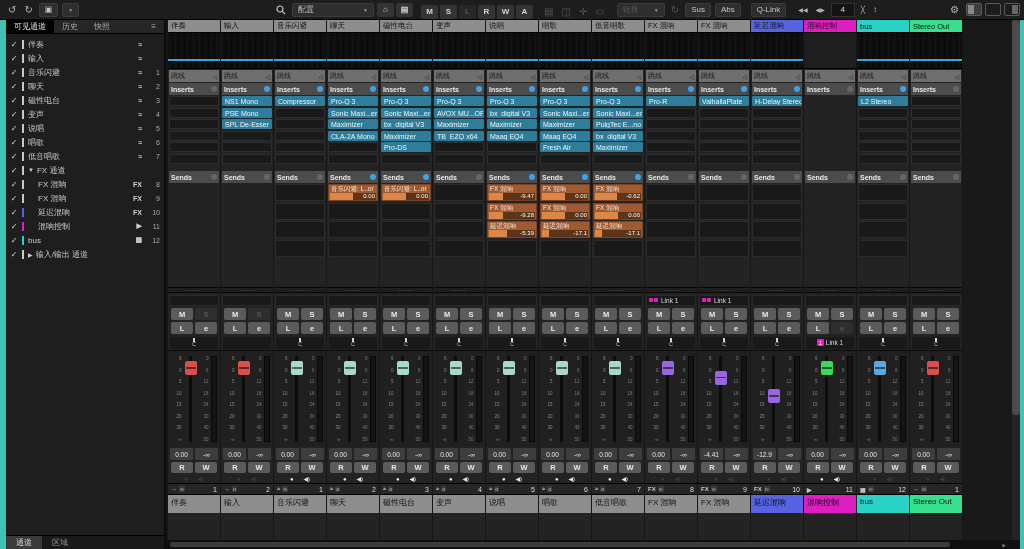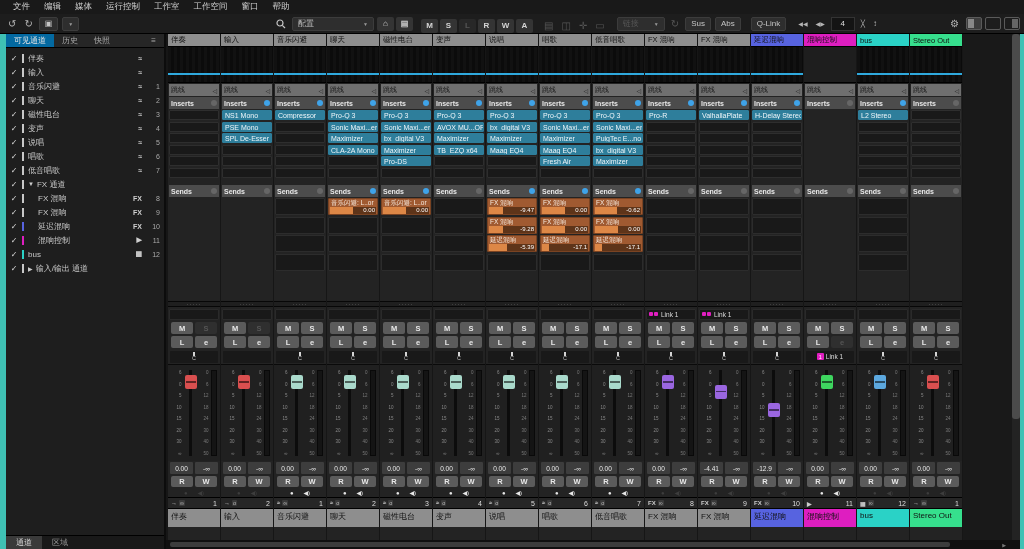--- a/index.html
+++ b/index.html
@@ -33,21 +33,21 @@
 
   
   .main { flex:1; display:flex; min-height:0;}
   .edge-left { width:6px; background:#3fc1b4; flex:0 0 auto;}
   .edge-right { width:4px; background:#3fc1b4; flex:0 0 auto;}
 
   
   .sidebar { width:160px; background:#1e1e1e; border-right:2px solid #0c0c0c; display:flex; flex-direction:column; flex:0 0 auto;}
   .side-tabs { height:14px; display:flex; background:#262626; border-bottom:1px solid #000;}
   .side-tab { font-size:8px; color:#a8a8a8; padding:0 8px; display:flex; align-items:center;}
-  .side-tab.active { background:#0369a1; color:#e5e5e5;}
+  .side-tab.active { background:#000000; color:#e5e5e5;}
   .side-tab.eq { margin-left:auto;}
   .side-list { flex:1; padding-top:3px; overflow:hidden;}
   .srow { height:14px; display:flex; align-items:center; font-size:8px; color:#c9c9c9;}
   .srow .chk { width:16px; text-align:center; color:#ddd; font-size:8px;}
   .srow .cbar { width:2px; height:9px; margin-right:4px; flex:0 0 auto;}
   .srow .arrow { font-size:6px; color:#ccc; margin-right:3px;}
   .srow .lbl { flex:1; white-space:nowrap; overflow:hidden;}
   .srow .ticon { font-size:7px; font-weight:bold; color:#cfcfcf; margin-right:4px;}
   .srow .num { width:14px; text-align:right; font-size:7px; color:#aaa; margin-right:4px;}
   .side-bottom { height:14px; display:flex; border-top:1px solid #000; background:#191919;}
@@ -122,30 +122,20 @@
   .s-numrow .nbadge { font-size:5.5px; color:#bbb; background:#3a3a3a; border-radius:1px; padding:0 1px; line-height:6px;}
   .s-numrow .nnum { margin-left:auto; font-size:7px; color:#ddd;}
   .s-namerow { height:19px; display:flex; align-items:flex-start; padding:2px 3px; font-size:8px; color:#121212; border-top:1px solid #000; white-space:nowrap; overflow:hidden;}
 </style>
 </head>
 <body>
 
 <div class="app">
 
 
-  <div class="menubar">
-      <span class="menu-item">文件</span>
-      <span class="menu-item">编辑</span>
-      <span class="menu-item">媒体</span>
-      <span class="menu-item">运行控制</span>
-      <span class="menu-item">工作室</span>
-      <span class="menu-item">工作空间</span>
-      <span class="menu-item">窗口</span>
-      <span class="menu-item">帮助</span>
-    </div>
 
   <div class="toolbar">
     <span class="tb-btn">↺</span>
     <span class="tb-btn">↻</span>
     <span class="tb-box">
       <span>▣</span>
     </span>
     <span class="tb-box">
         <span class="tb-caret" style="margin:0">▼</span>
       </span>

